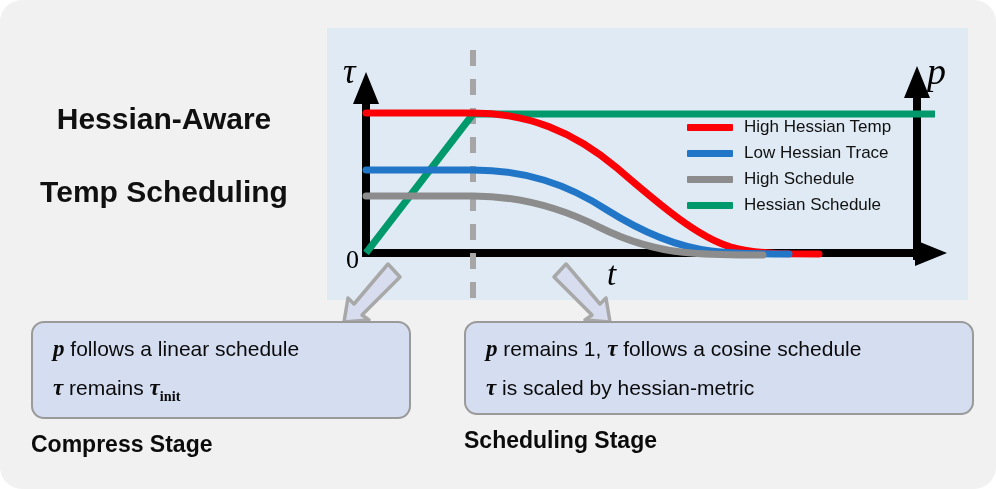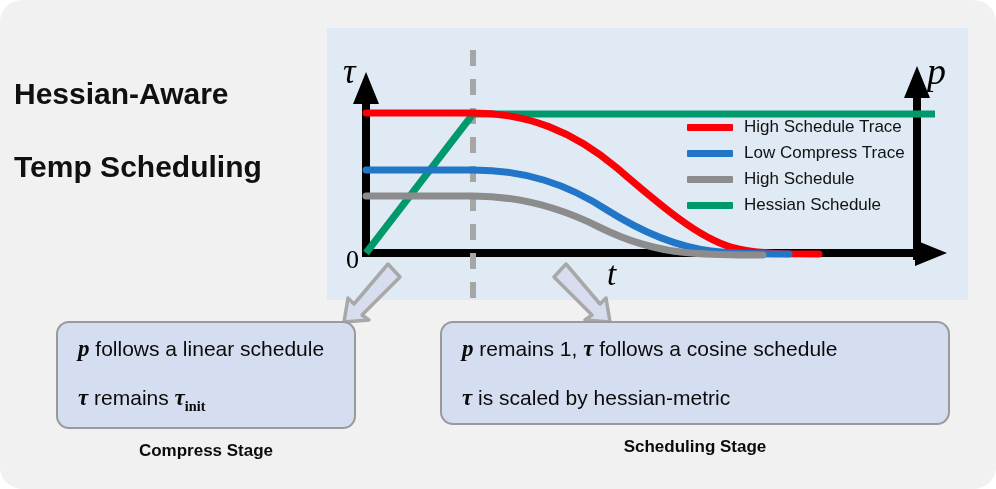--- a/index.html
+++ b/index.html
@@ -19,23 +19,23 @@
     left: 0; top: 0;
     width: 996px; height: 489px;
     background: #f1f1f1;
     border-radius: 22px;
     box-sizing: border-box;
   }
   
   .title-block {
     position: absolute;
     left: 14px;
-    top: 79px;
+    top: 104px;
     width: 300px;
-    text-align: left;
+    text-align: center;
     color: #101010;
     font-weight: bold;
     font-size: 30px;
     line-height: 1.0;
   }
   .title-line { display: block; white-space: nowrap; }
   .title-line.second { margin-top: 43px; }
 
   
   .chart-panel {
@@ -112,43 +112,42 @@
     box-sizing: border-box;
     padding: 14px 18px 14px 20px;
   }
   .stage-line {
     font-family: "Liberation Sans", sans-serif;
     font-size: 21px;
     color: #0b0b0b;
     white-space: nowrap;
     line-height: 1;
   }
-  .stage-line + .stage-line { margin-top: 26px; }
+  .stage-line + .stage-line { margin-top: 16px; }
   .stage-caption {
     margin-top: 12px;
-    text-align: center;
-    font-weight: bold;
-    font-size: 17px;
+    font-weight: bold;
+    font-size: 23px;
     color: #0b0b0b;
     white-space: nowrap;
   }
   .mathit {
     font-family: "Liberation Serif", serif;
     font-style: italic;
     font-weight: bold;
     font-size: 23px;
   }
   .mathit sub {
     font-style: normal;
     font-weight: bold;
     font-size: 0.62em;
     font-family: "Liberation Serif", serif;
   }
-  #stage-compress  { left: 56px;  top: 321px; width: 300px; }
-  #stage-annealing { left: 440px; top: 321px; width: 510px; }
+  #stage-compress  { left: 31px;  top: 321px; width: 380px; }
+  #stage-annealing { left: 464px; top: 321px; width: 510px; }
 </style>
 </head>
 <body>
 
 <div id="root">
   <div class="card" style="background: rgb(241, 241, 241);"></div>
 
   <div class="title-block">
     <span class="title-line">Hessian-Aware</span>
     <span class="title-line second">Temp Scheduling</span>
@@ -195,25 +194,25 @@
     </svg>
 
     <span class="axis-label lbl-tau">τ</span>
     <span class="axis-label lbl-t">t</span>
     <span class="axis-label lbl-p">p</span>
     <span class="lbl-zero">0</span>
 
     <div class="legend">
       <div class="legend-row">
         <span class="legend-swatch" style="background: rgb(251, 0, 7);"></span>
-        <span class="legend-text">High Schedule Trace</span>
+        <span class="legend-text">High Hessian Temp</span>
       </div>
       <div class="legend-row">
         <span class="legend-swatch" style="background: rgb(33, 118, 199);"></span>
-        <span class="legend-text">Low Compress Trace</span>
+        <span class="legend-text">Low Hessian Trace</span>
       </div>
       <div class="legend-row">
         <span class="legend-swatch" style="background: rgb(140, 140, 140);"></span>
         <span class="legend-text">High Schedule</span>
       </div>
       <div class="legend-row">
         <span class="legend-swatch" style="background: rgb(0, 153, 107);"></span>
         <span class="legend-text">Hessian Schedule</span>
       </div>
     </div>

